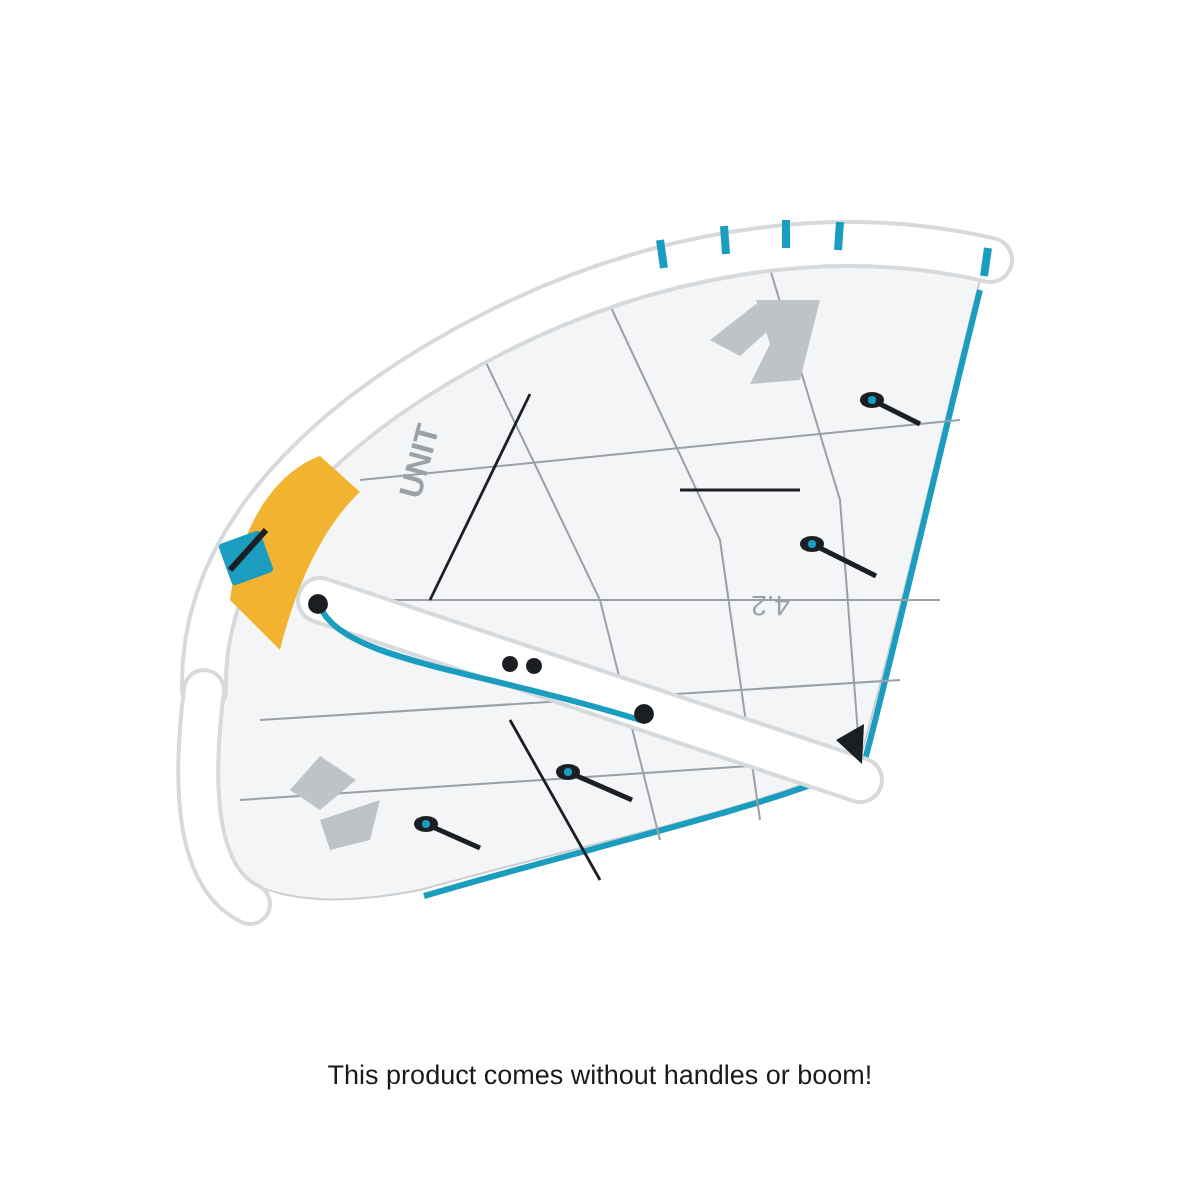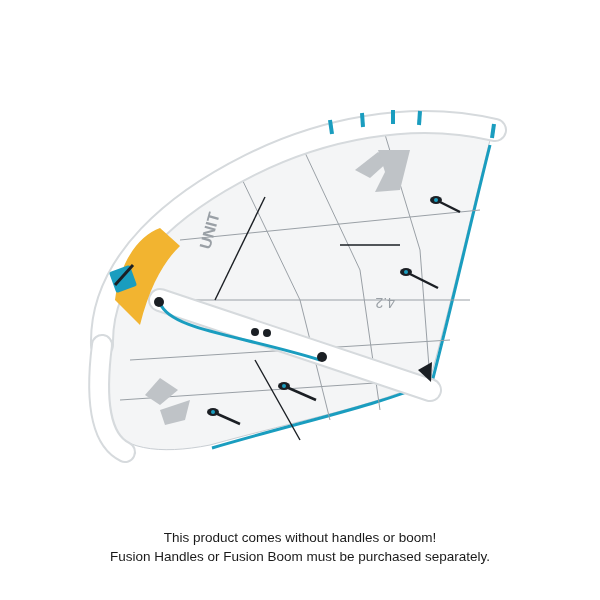--- a/index.html
+++ b/index.html
@@ -98,14 +98,13 @@
 
     <path d="M418 370 L432 362 L431 382 Z" fill="#1b1f24"></path>
 
     <text x="375" y="308" font-family="Liberation Sans, sans-serif" font-size="14" fill="#9aa0a6" transform="rotate(180 385 303)">4.2</text>
     <text x="210" y="250" font-family="Liberation Sans, sans-serif" font-size="16" font-weight="bold" fill="#9aa0a6" transform="rotate(-75 210 250)">UNIT</text>
   </svg>
 </div>
 
 <div class="caption">
   <span>This product comes without handles or boom!</span>
-  <span>Fusion Handles or Fusion Boom must be purchased separately.</span>
 </div>
 
 </body></html>

